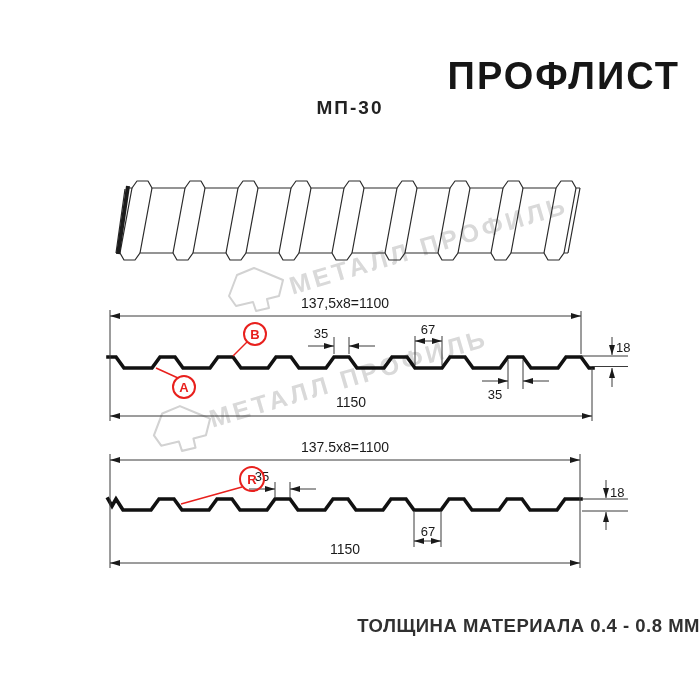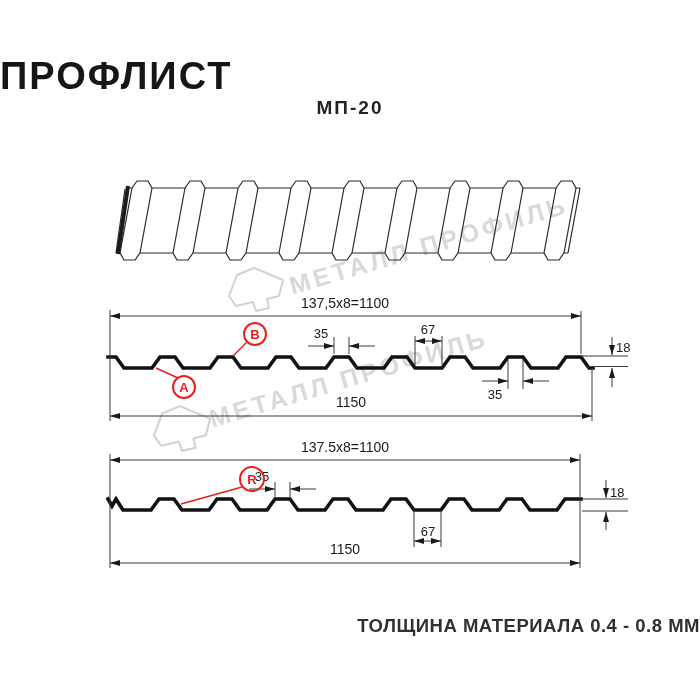--- a/index.html
+++ b/index.html
@@ -1,19 +1,19 @@
 <!DOCTYPE html>
 <html><head>
 <meta charset="utf-8">
 <style>
   html,body{margin:0;padding:0;}
   body{width:700px;height:700px;position:relative;background:#ffffff;overflow:hidden;
        font-family:"Liberation Sans", sans-serif;}
   .abs{position:absolute;}
-  .title{left:0;top:55px;width:680px;text-align:left;font-size:38px;font-weight:800;
+  .title{left:0;top:55px;width:680px;text-align:right;font-size:38px;font-weight:800;
          letter-spacing:2px;color:#161616;}
   .subtitle{left:0;top:97px;width:700px;text-align:center;font-size:19px;font-weight:700;
             letter-spacing:2px;color:#222;}
   .footer-note{left:0;top:615px;width:700px;text-align:right;font-size:18.5px;font-weight:600;
                letter-spacing:.5px;color:#303030;}
   .wm-text{font-size:25px;font-weight:700;letter-spacing:3.5px;color:#d9d9d9;white-space:nowrap;
            transform-origin:0 50%;}
   .wm1{left:290px;top:272px;transform:rotate(-16.5deg);}
   .wm2{left:210px;top:405px;transform:rotate(-16.5deg);}
   .wm-logo{stroke:#d2d2d2;stroke-width:2;fill:none;stroke-linejoin:round;}
@@ -40,21 +40,21 @@
   <div class="abs wm-text wm1">МЕТАЛЛ ПРОФИЛЬ</div>
 </div>
 <div class="abs wm-layer">
   <svg class="abs" style="left:150px;top:402px;" width="64" height="52" viewBox="0 0 60 50">
     <path class="wm-logo" d="M3,32 L11,11 L28,4 L45,11 L57,16 L53,32 L41,35 L43,44 L30,47 L27,38 L10,42 Z"></path>
   </svg>
   <div class="abs wm-text wm2">МЕТАЛЛ ПРОФИЛЬ</div>
 </div>
 
 <div class="abs title">ПРОФЛИСТ</div>
-<div class="abs subtitle">МП-20</div>
+<div class="abs subtitle">МП-30</div>
 <div class="abs footer-note">ТОЛЩИНА МАТЕРИАЛА 0.4 - 0.8 ММ</div>
 
 <svg class="abs drawing" width="700" height="700" viewBox="0 0 700 700">
   <defs>
     <marker id="ar" orient="auto-start-reverse" markerWidth="11" markerHeight="8" refX="10" refY="4" markerUnits="userSpaceOnUse">
       <path d="M0,1 L10,4 L0,7 Z" fill="#1a1a1a"></path>
     </marker>
   </defs>
 
   <g>

